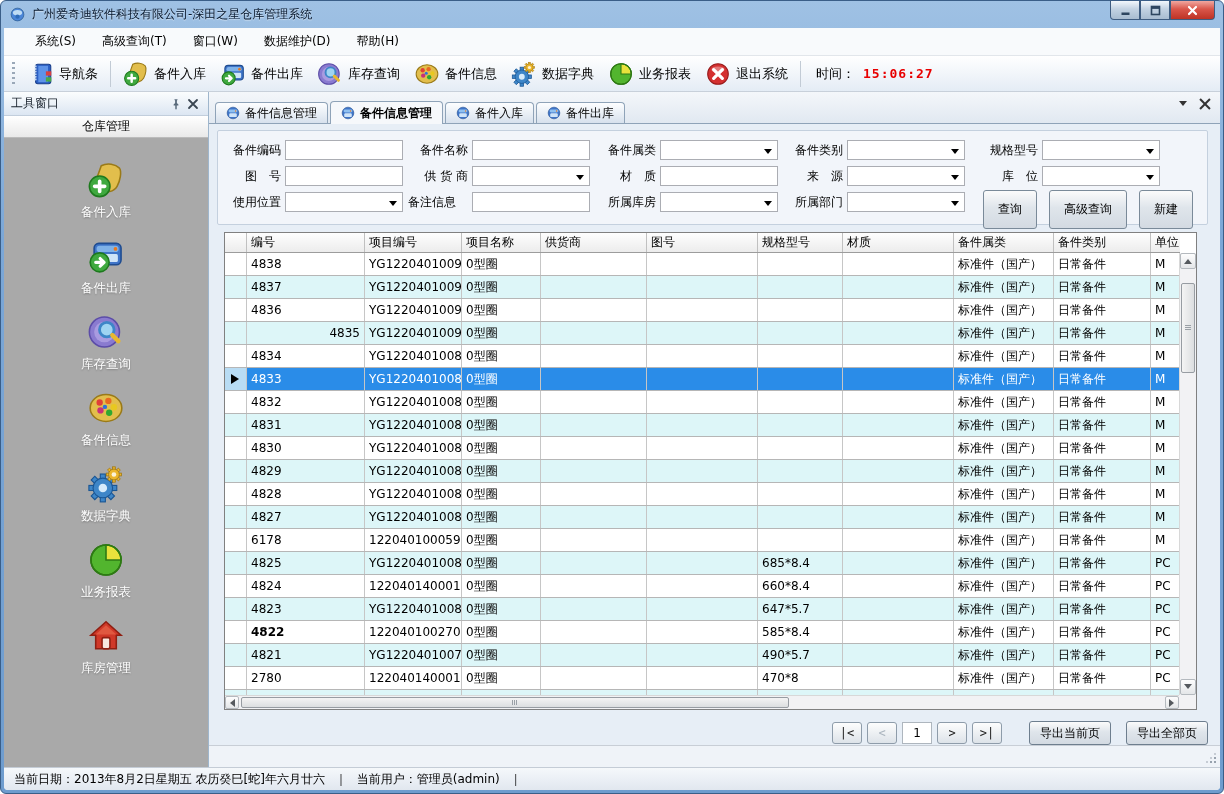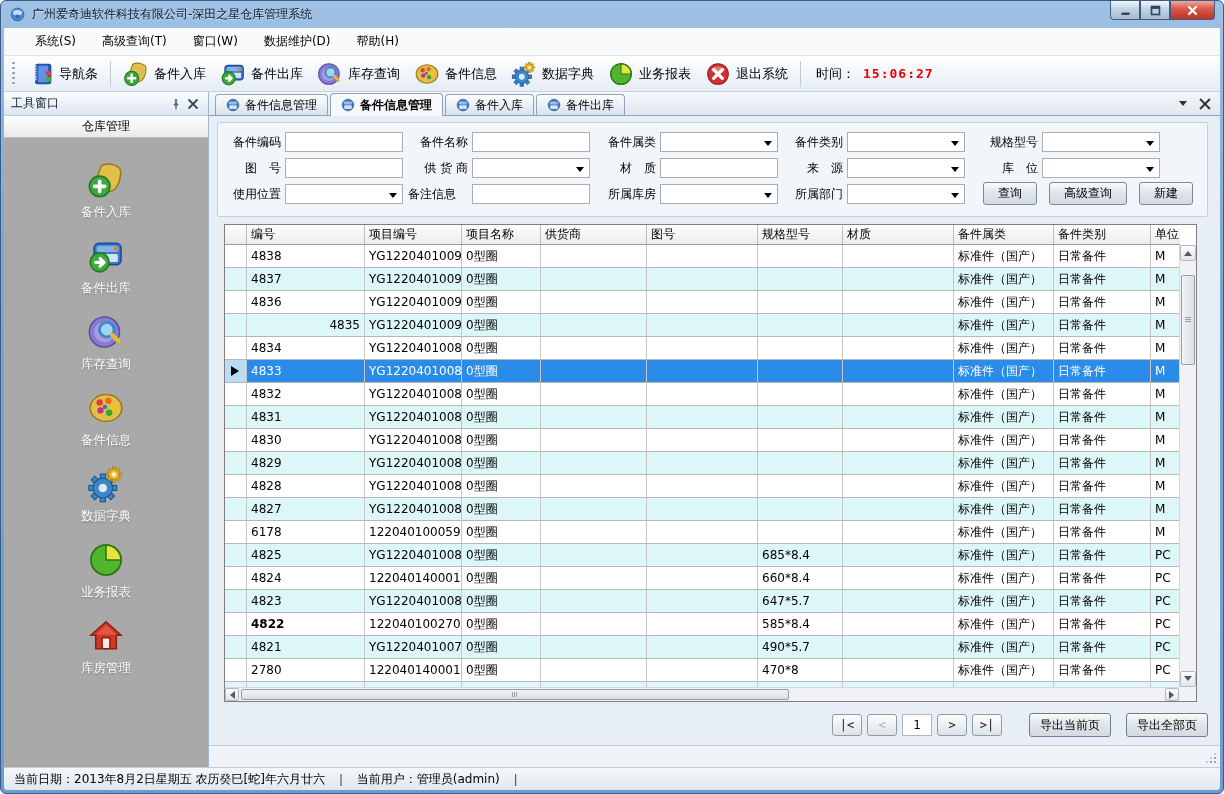--- a/index.html
+++ b/index.html
@@ -42,39 +42,39 @@
   .sb-btn { width:17px; height:17px; display:flex; align-items:center; justify-content:center; }
   .sb-btn svg { width:12px; height:12px; display:block; }
   .sb-group-title { height:22px; line-height:21px; text-align:center; background:linear-gradient(#FFFFFF,#E9E9E9); border-bottom:1px solid #BBBBBB; }
   .sb-body { flex:1; background:#A9A9A9; padding-top:16px; display:flex; flex-direction:column; align-items:center; }
   .sb-item { width:100%; padding:7px 0 9px; display:flex; flex-direction:column; align-items:center; cursor:pointer; }
   .sb-item svg { width:38px; height:38px; display:block; }
   .sb-label { margin-top:5px; color:#FFFFFF; font-size:12.5px; text-shadow:0 1px 2px rgba(0,0,0,.3); }
 
   .content { flex:1; display:flex; flex-direction:column; min-width:0; background:#E7EEF6; }
 
-  .tabbar { height:24px; position:relative; display:flex; align-items:flex-end; padding-left:6px; background:linear-gradient(#F4F7FA,#E1E8F1); border-bottom:1px solid #8FA3B8; }
+  .tabbar { height:32px; position:relative; display:flex; align-items:flex-end; padding-left:6px; background:linear-gradient(#F4F7FA,#E1E8F1); border-bottom:1px solid #8FA3B8; }
   .tab { display:flex; align-items:center; gap:5px; height:21px; padding:0 10px; margin-right:2px; border:1px solid #8FA3B8; border-bottom:none; border-radius:4px 4px 0 0; background:linear-gradient(#FDFEFF,#D7E1ED); cursor:pointer; white-space:nowrap; }
   .tab svg { width:14px; height:14px; display:block; }
   .tab.active { background:#F6F8FB; font-weight:bold; height:23px; margin-bottom:-1px; position:relative; z-index:2; }
   .tabbar-controls { position:absolute; right:10px; top:5px; display:flex; gap:12px; align-items:center; }
   .caret-down { width:0; height:0; border:4px solid transparent; border-top:5px solid #333; margin-top:4px; }
   .xmark { position:relative; width:11px; height:11px; }
   .xmark::before,.xmark::after { content:""; position:absolute; left:5px; top:-1px; width:2px; height:14px; background:#333; }
   .xmark::before { transform:rotate(45deg); } .xmark::after { transform:rotate(-45deg); }
 
   .panel { flex:1; position:relative; min-height:0; background:#E7EEF6; }
 
   
   .search-panel { position:absolute; left:8px; right:12px; top:6px; height:95px; border:1px solid #C4D0DE; background:#F2F5FA; border-radius:2px; }
   .sf-label { position:absolute; width:58px; height:20px; line-height:20px; text-align:right; white-space:nowrap; }
   .sf-control { position:absolute; width:118px; height:20px; background:#fff; border:1px solid #ABADB3; }
   .sf-control.select::after { content:""; position:absolute; right:5px; top:8px; border-left:4px solid transparent; border-right:4px solid transparent; border-top:5px solid #000; }
   .search-buttons { position:absolute; right:14px; top:59px; display:flex; gap:12px; }
-  .btn { height:23px; padding:0 14px; border:1px solid #7A8A99; border-radius:3px; background:linear-gradient(#FBFBFB,#DFE5EB 45%,#D3DAE2); display:flex; align-items:center; justify-content:center; cursor:pointer; }
+  .btn { height:39px; padding:0 14px; border:1px solid #7A8A99; border-radius:3px; background:linear-gradient(#FBFBFB,#DFE5EB 45%,#D3DAE2); display:flex; align-items:center; justify-content:center; cursor:pointer; }
 
   
   .grid { position:absolute; left:15px; top:108px; width:973px; height:478px; background:#fff; border:1px solid #808080; }
   .grid-clip { position:absolute; left:0; top:0; width:955px; height:464px; overflow:hidden; }
   .g-header { display:flex; width:971px; height:20px; background:linear-gradient(#FEFEFE,#ECECEC); border-bottom:1px solid #9C9C9C; }
   .g-hcell { border-right:1px solid #C0C0C0; padding:0 4px; line-height:19px; white-space:nowrap; overflow:hidden; cursor:default; }
   .g-row { display:flex; width:971px; height:23px; border-bottom:1px solid #B6B6B6; cursor:default; }
   .g-row.even { background:#FFFFFF; } .g-row.odd { background:#DDF6F8; }
   .g-row.selected { background:#2A8CE8; color:#fff; }
   .g-cell { border-right:1px solid #C6C6C6; padding:0 4px; line-height:22px; white-space:nowrap; overflow:hidden; }

